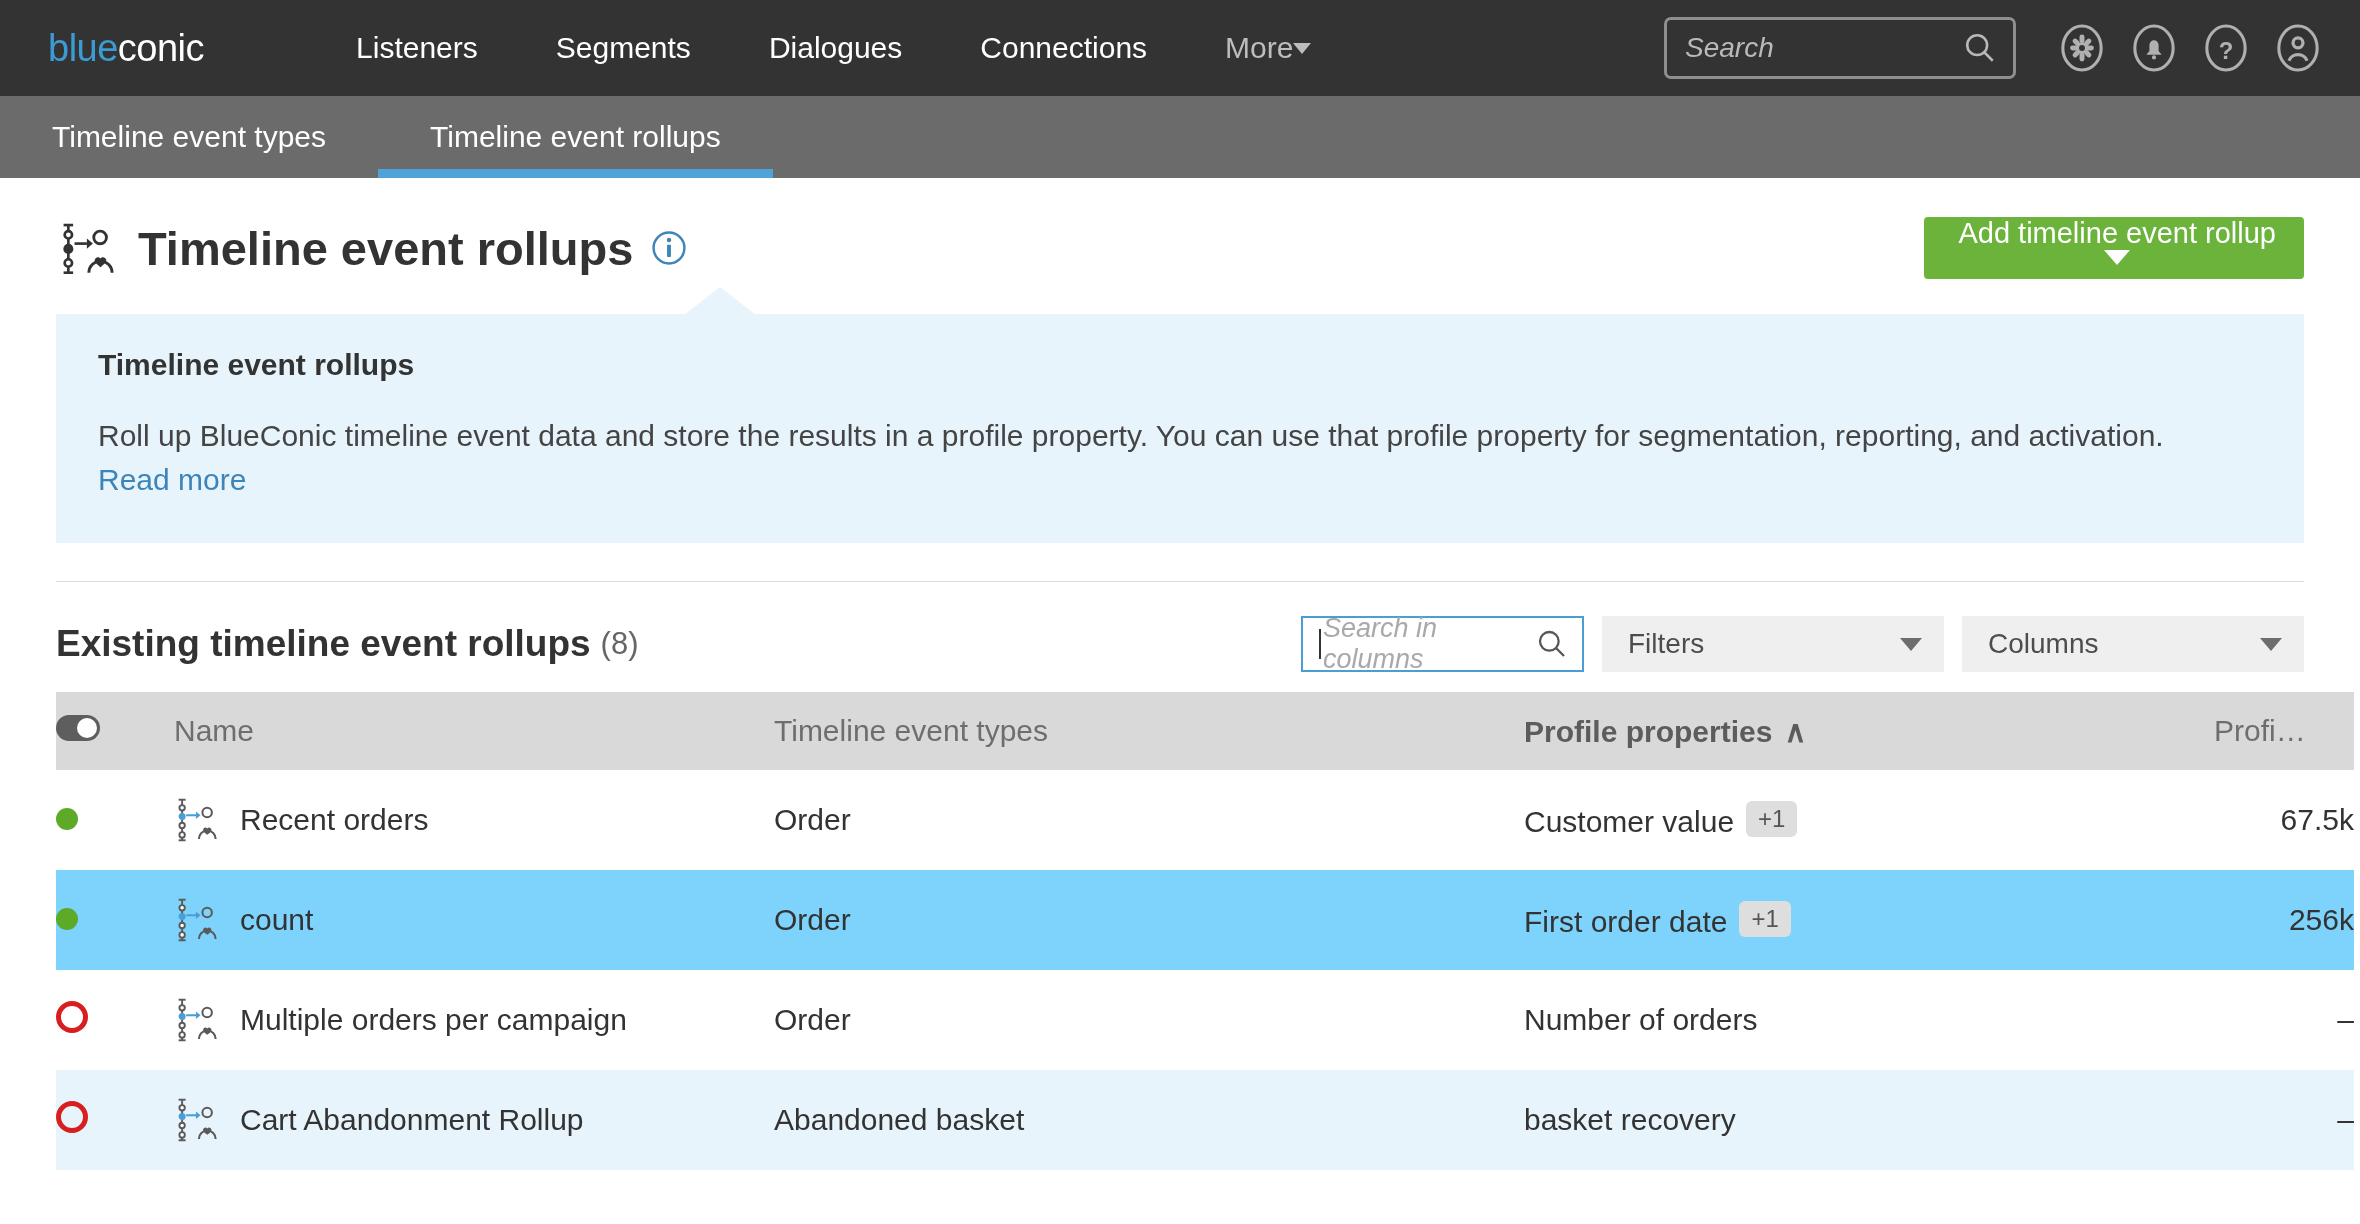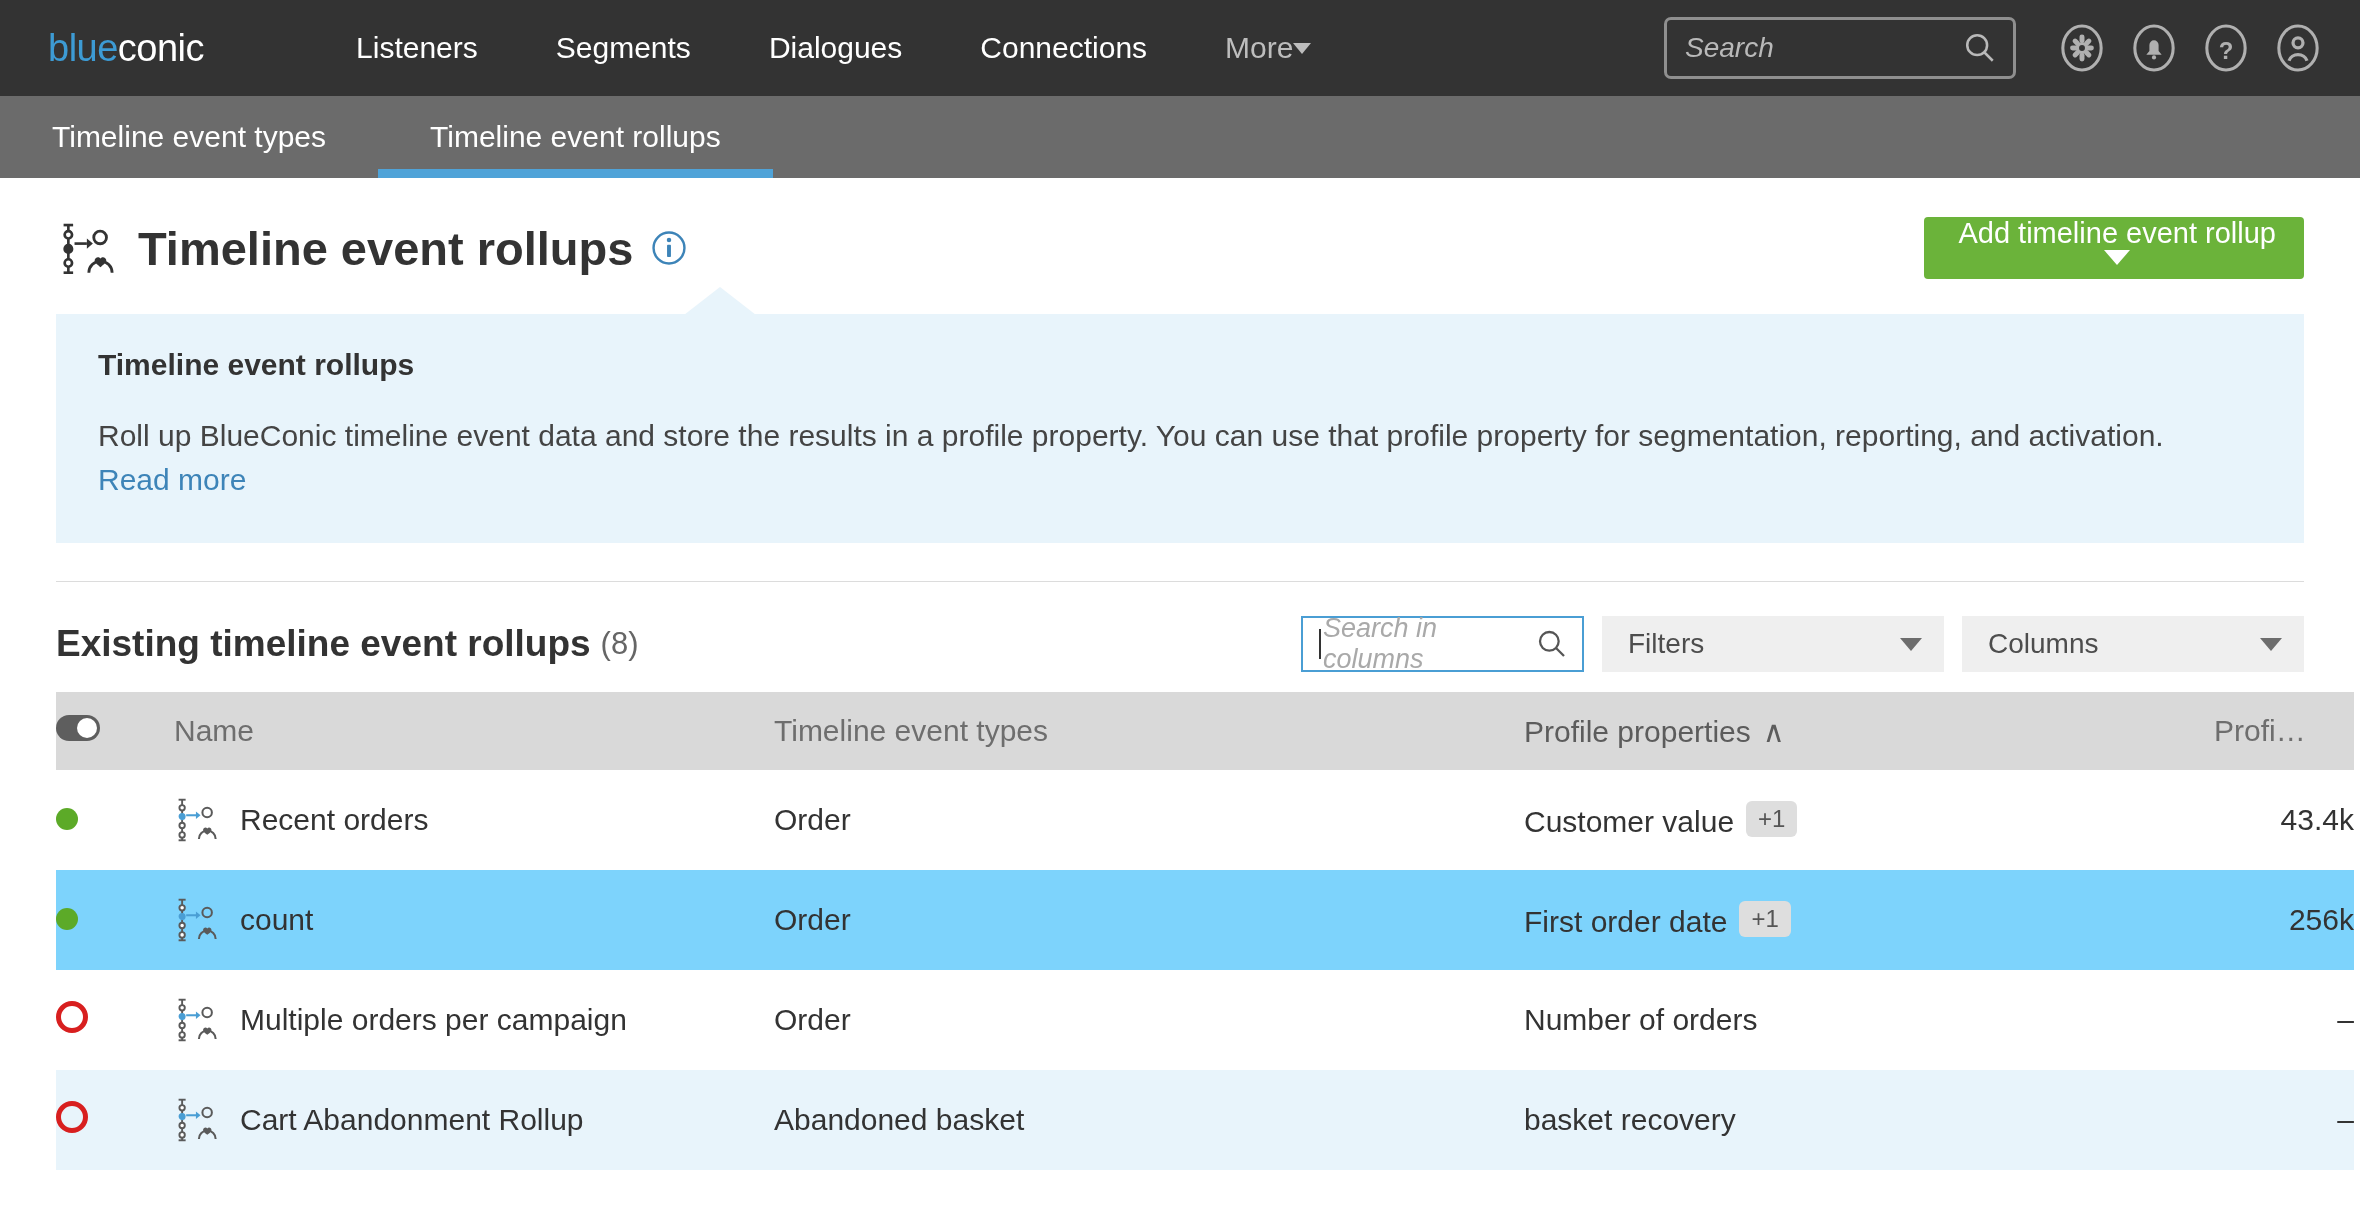--- a/index.html
+++ b/index.html
@@ -217,21 +217,21 @@
   .tbl th {
     background: #d9d9d9;
     height: 78px;
     font-size: 30px;
     font-weight: normal;
     color: #6e6e6e;
     text-align: left;
     vertical-align: middle;
     padding: 0;
   }
-  .tbl th.sorted { font-weight: normal; color: #5c5c5c; }
+  .tbl th.sorted { font-weight: bold; color: #5c5c5c; }
   .tbl td {
     height: 100px;
     font-size: 30px;
     color: #333333;
     vertical-align: middle;
     padding: 0;
   }
   .col-toggle { width: 118px; }
   .col-name   { width: 600px; }
   .col-types  { width: 750px; }
@@ -485,21 +485,21 @@
               <path d="M18.4 33 a6.2 6.2 0 0 1 12.4 0" fill="none" stroke="#5a5a5a" stroke-width="1.5"></path>
               <path d="M24.6 25.3 c-1.1-1.4-3.1-0.4-3.1 1 c0 1.4 1.9 2.6 3.1 3.6 c1.2-1 3.1-2.2 3.1-3.6 c0-1.4-2-2.4-3.1-1 z" fill="#5a5a5a"></path>
             </svg>
             <span>Recent orders</span>
           </div>
         </td>
         <td>Order</td>
         <td class="props-cell">
           <span>Customer value</span><span class="badge">+1</span>
         </td>
-        <td class="num-cell">43.4k</td>
+        <td class="num-cell">67.5k</td>
       </tr>
 
       <tr class="row-alt">
         <td class="status-cell">
           <span class="dot-on"></span>
         </td>
         <td>
           <div class="name-cell">
             <svg class="row-icon" viewBox="0 0 34 38">
               <g stroke="#5a5a5a" stroke-width="1.4" fill="none">

